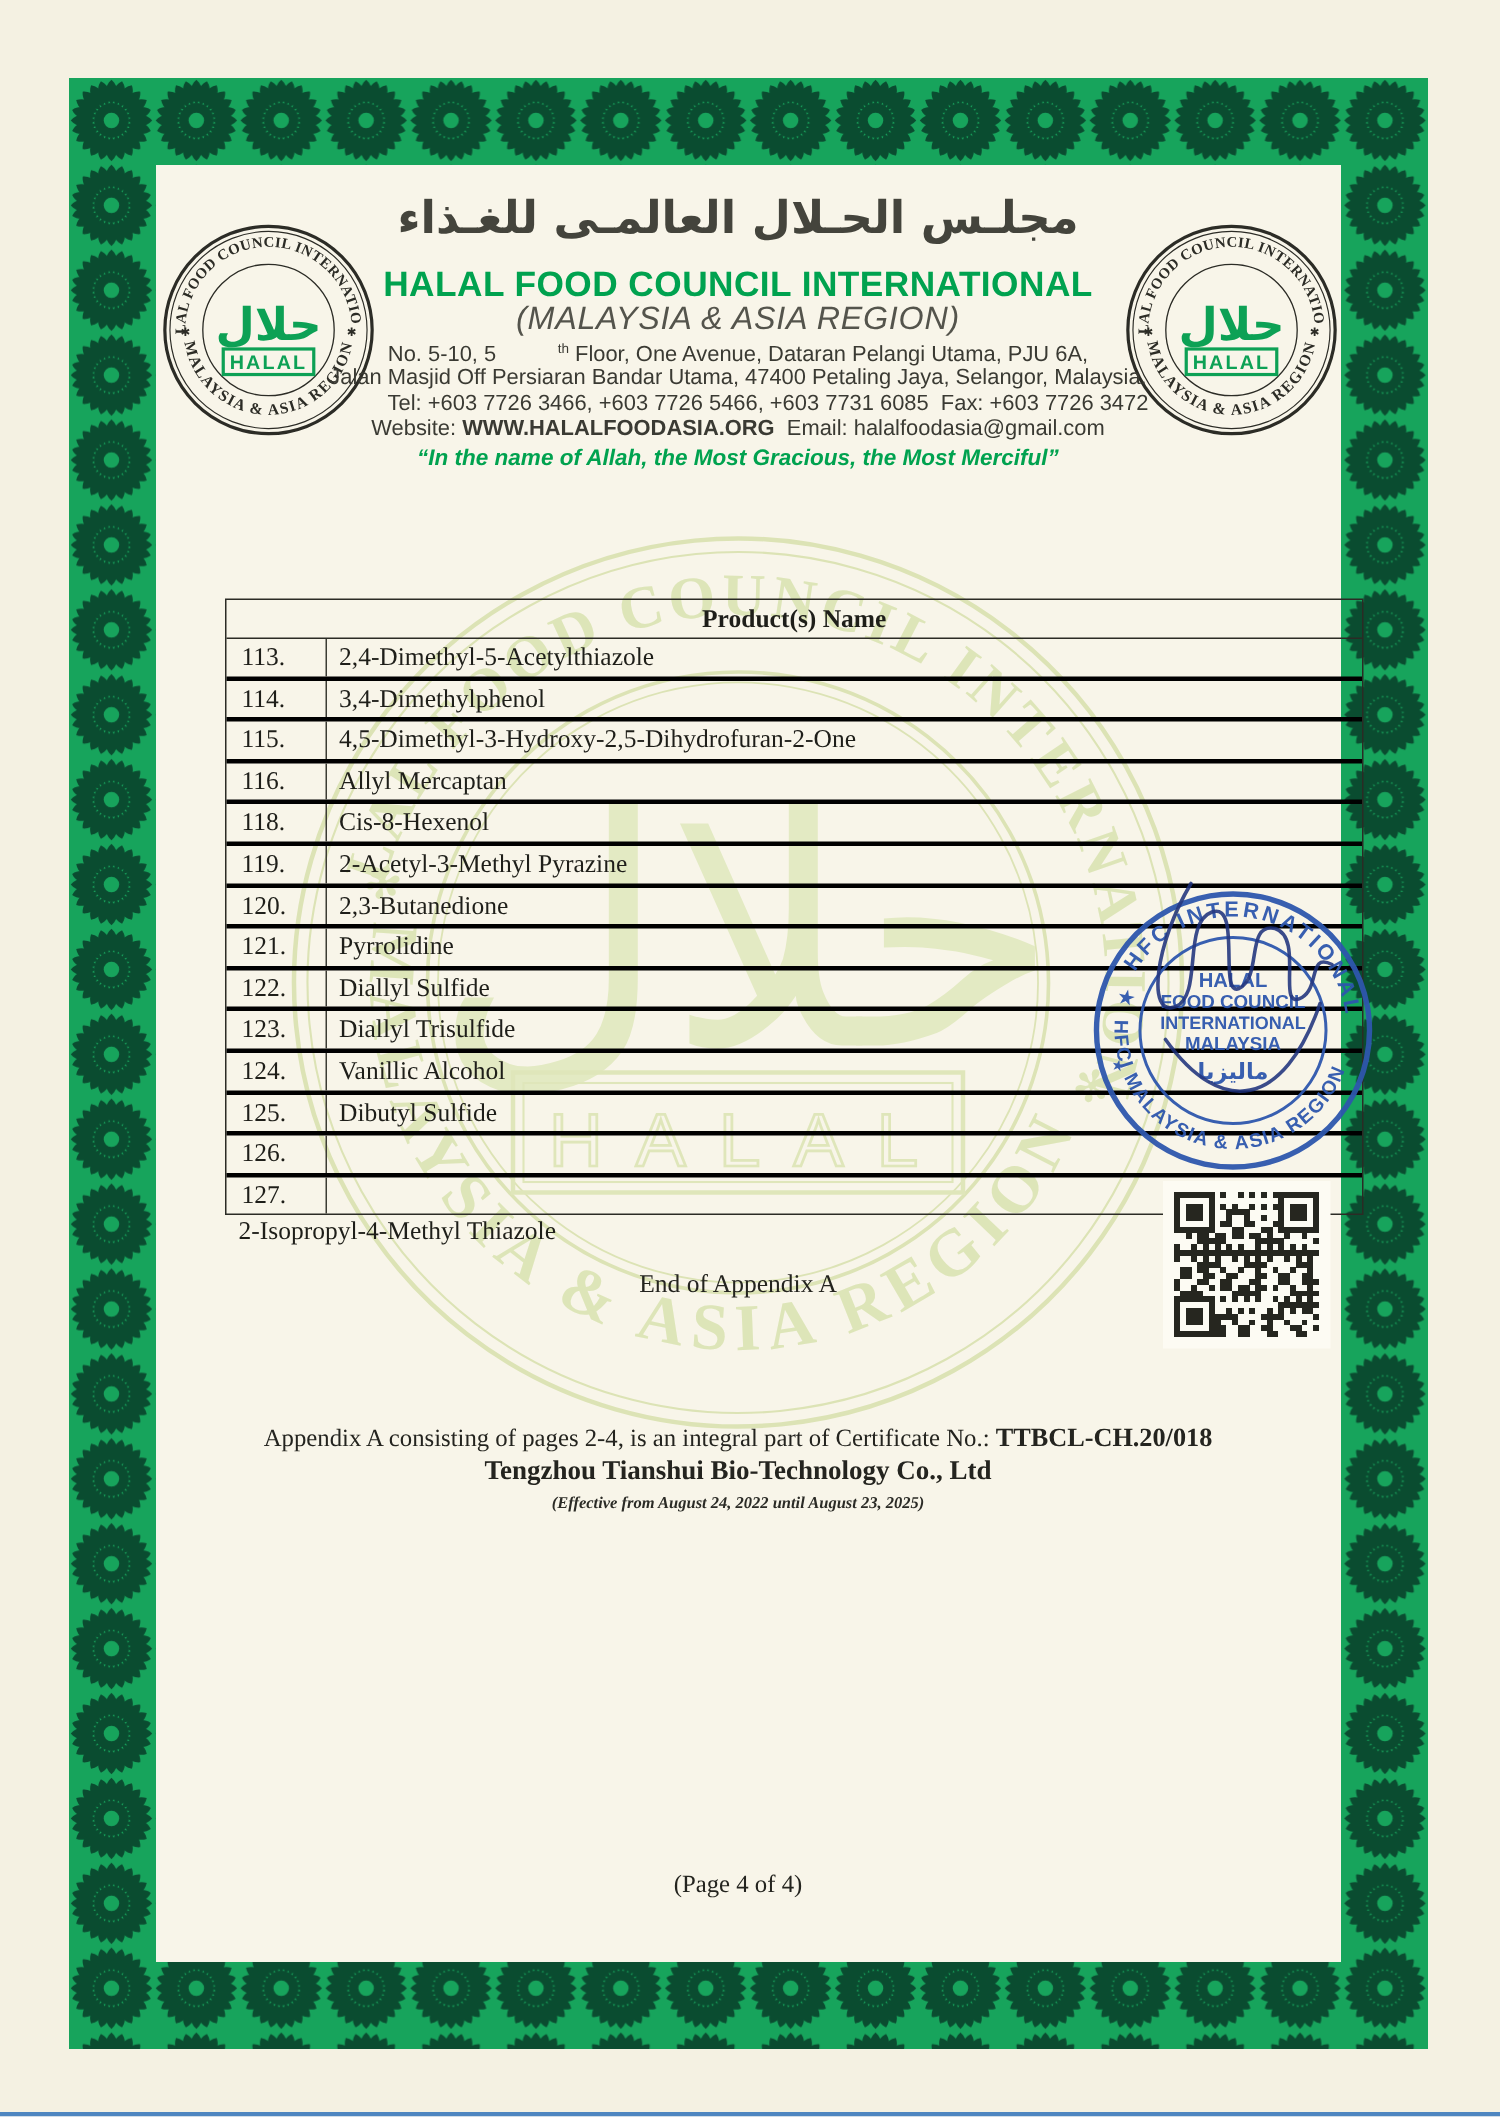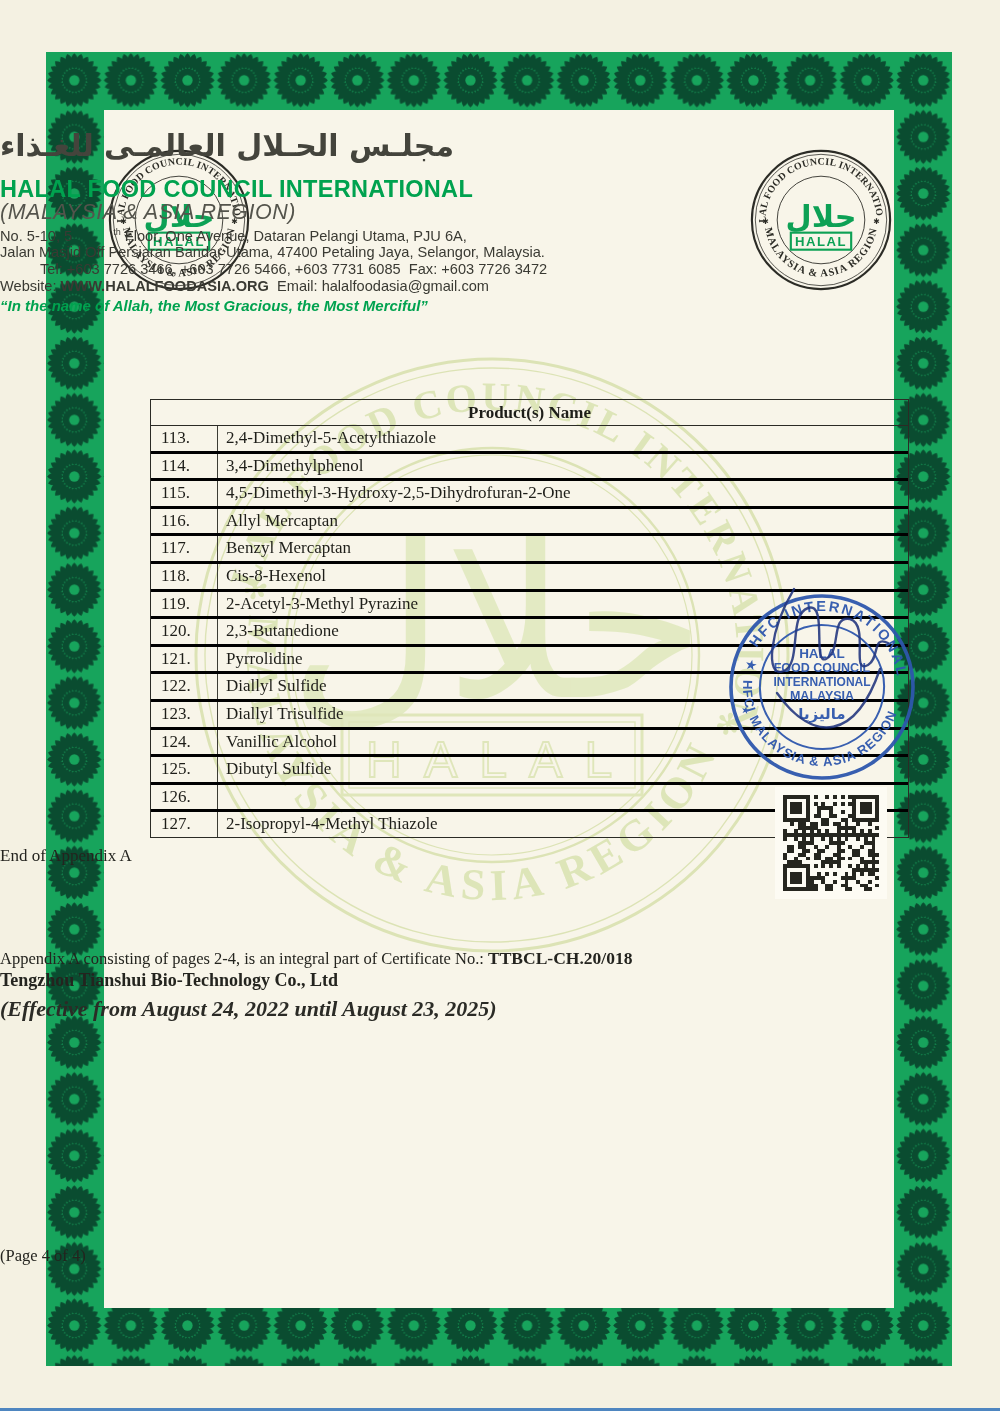--- a/index.html
+++ b/index.html
@@ -1,43 +1,43 @@
 <!DOCTYPE html>
 <html><head>
 <meta charset="utf-8">
 <style>
   html,body{margin:0;padding:0;}
   .page{position:relative;width:1000px;height:1416px;background:#f4f1e2;overflow:hidden;
         font-family:"Liberation Serif",serif;color:#30302a;}
   .abs{position:absolute;}
   .inner-bg{left:104px;top:110px;width:790px;height:1200px;background:#f8f5e9;}
   
-  .hdr-line{left:0;right:16px;text-align:left;}
+  .hdr-line{left:0;right:16px;text-align:center;}
   .arabic-title{top:128px;font-family:"DejaVu Sans",sans-serif;font-size:30px;font-weight:bold;color:#44443c;}
   .org-name{top:176px;font-family:"Liberation Sans",sans-serif;font-size:23.5px;font-weight:bold;color:#00a24f;letter-spacing:.3px;}
   .region{top:200px;font-family:"Liberation Sans",sans-serif;font-size:21.5px;font-style:italic;color:#54544c;letter-spacing:.5px;}
   .addr{font-family:"Liberation Sans",sans-serif;font-size:14.6px;color:#3a3a33;}
   .a1{top:227px;} .a2{top:244px;} .a3{top:261px;margin-left:40px;} .a4{top:278px;}
   .a4 b{font-weight:bold;}
   sup{font-size:9px;margin-left:41px;}
   .quote{top:297px;font-family:"Liberation Sans",sans-serif;font-size:15px;font-style:italic;font-weight:bold;color:#00a24f;}
   
   .ptable{left:120px;top:399px;width:757px;border:1.6px solid #2b2b25;background:transparent;margin-left:30px;}
   .t-head{height:25px;line-height:25px;border-bottom:1.2px solid #2b2b25;text-align:center;
           font-weight:bold;font-size:17px;color:#1e1e19;}
   .t-row{display:flex;height:24.6px;border-bottom:3px solid #000000;}
-  .t-row:last-child{border-bottom:none;}
+  .t-row:last-child{border-bottom:none;flex-direction:column;}
   .t-no{width:56px;border-right:1px solid #3c3c34;padding-left:10px;font-size:17px;line-height:24.2px;color:#1e1e19;}
   .t-name{flex:1;padding-left:8px;font-size:17px;line-height:24.2px;color:#1e1e19;}
   
   .end-note{top:846px;font-size:17px;color:#24241f;}
   .appendix-line{top:948px;font-size:16.5px;color:#24241f;}
   .appendix-line b{font-size:17.5px;}
   .company{top:970px;font-size:18px;font-weight:bold;color:#24241f;}
-  .effective{top:996px;font-size:22px;font-style:italic;font-weight:600;color:#2b2b26;}
+  .effective{top:996px;font-size:11px;font-style:italic;font-weight:600;color:#2b2b26;}
   .page-note{top:1246px;font-size:16.5px;color:#24241f;}
   
   .scan-line{left:0;top:1408px;width:1000px;height:3px;background:#4e86c0;}
   .scan-white{left:0;top:1411px;width:1000px;height:5px;background:#ffffff;}
   svg text{user-select:none;}
 </style>
 </head>
 <body>
 
 <div class="page">
@@ -150,24 +150,20 @@
           <div class="t-no">114.</div>
           <div class="t-name">3,4-Dimethylphenol</div>
         </div>
         <div class="t-row">
           <div class="t-no">115.</div>
           <div class="t-name">4,5-Dimethyl-3-Hydroxy-2,5-Dihydrofuran-2-One</div>
         </div>
         <div class="t-row">
           <div class="t-no">116.</div>
           <div class="t-name">Allyl Mercaptan</div>
-        </div>
-        <div class="t-row">
-          <div class="t-no">117.</div>
-          <div class="t-name">Benzyl Mercaptan</div>
         </div>
         <div class="t-row">
           <div class="t-no">118.</div>
           <div class="t-name">Cis-8-Hexenol</div>
         </div>
         <div class="t-row">
           <div class="t-no">119.</div>
           <div class="t-name">2-Acetyl-3-Methyl Pyrazine</div>
         </div>
         <div class="t-row">

